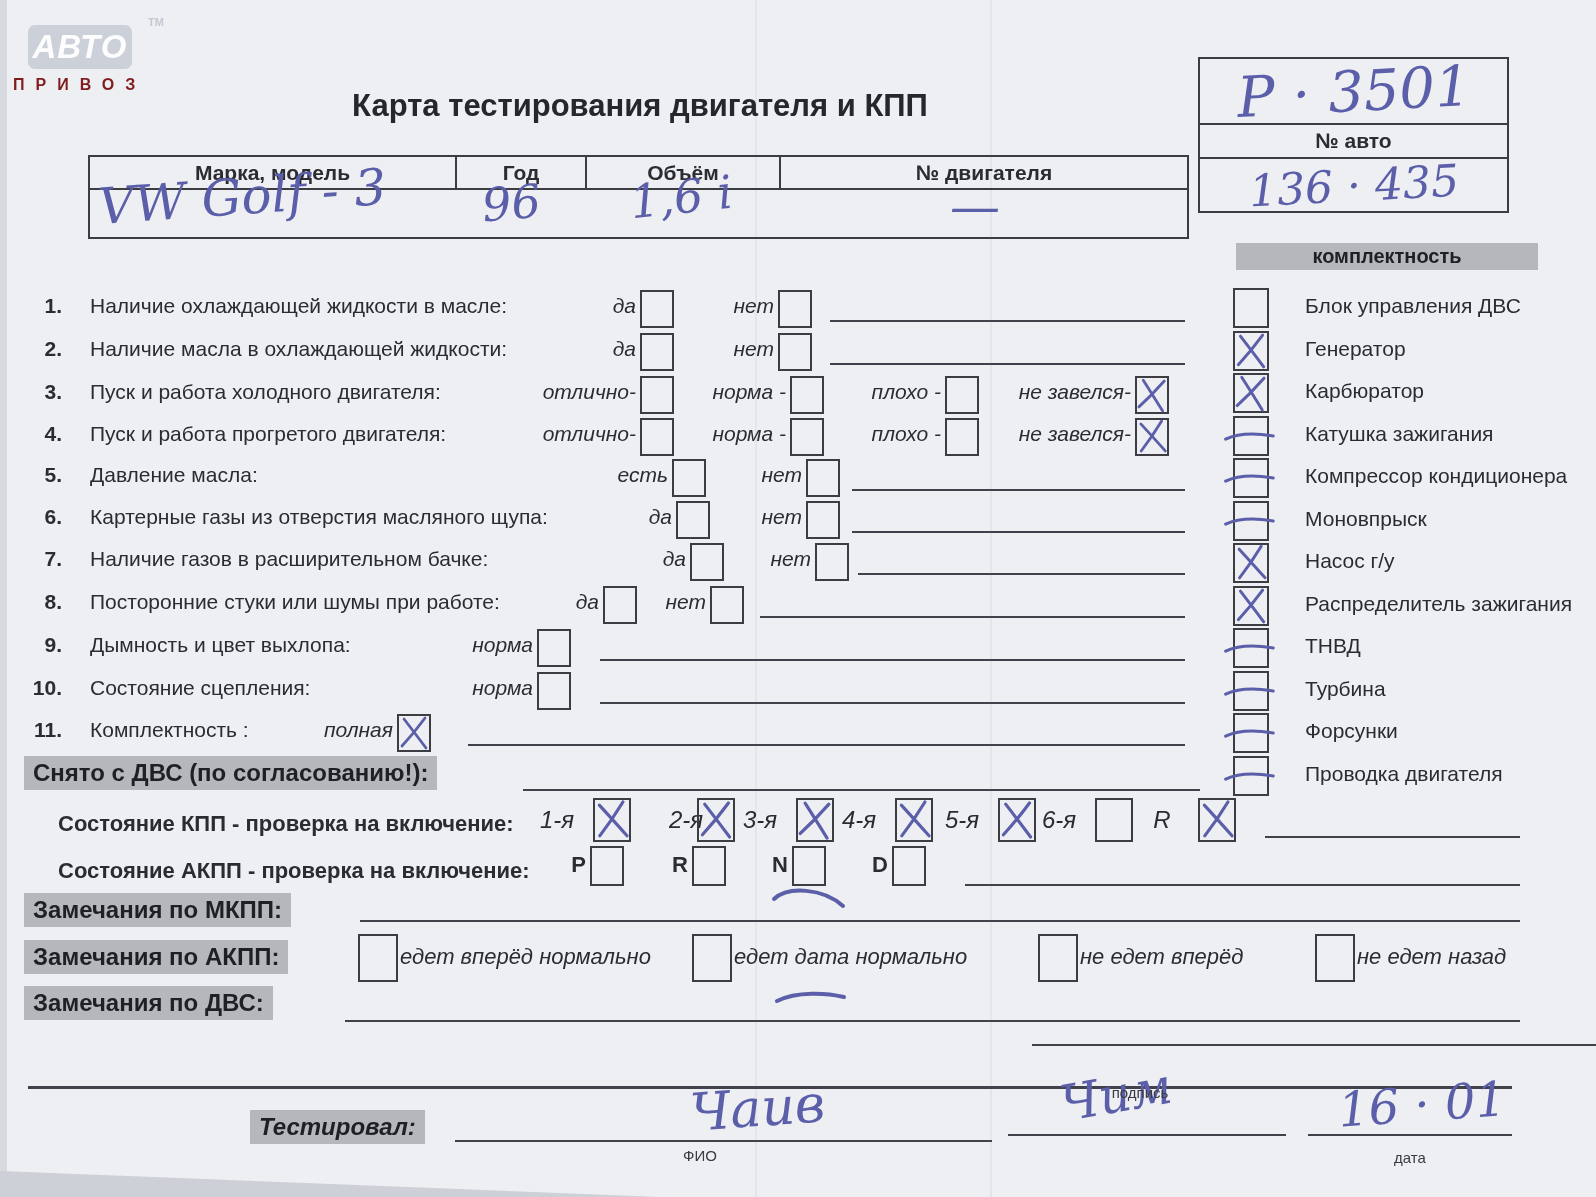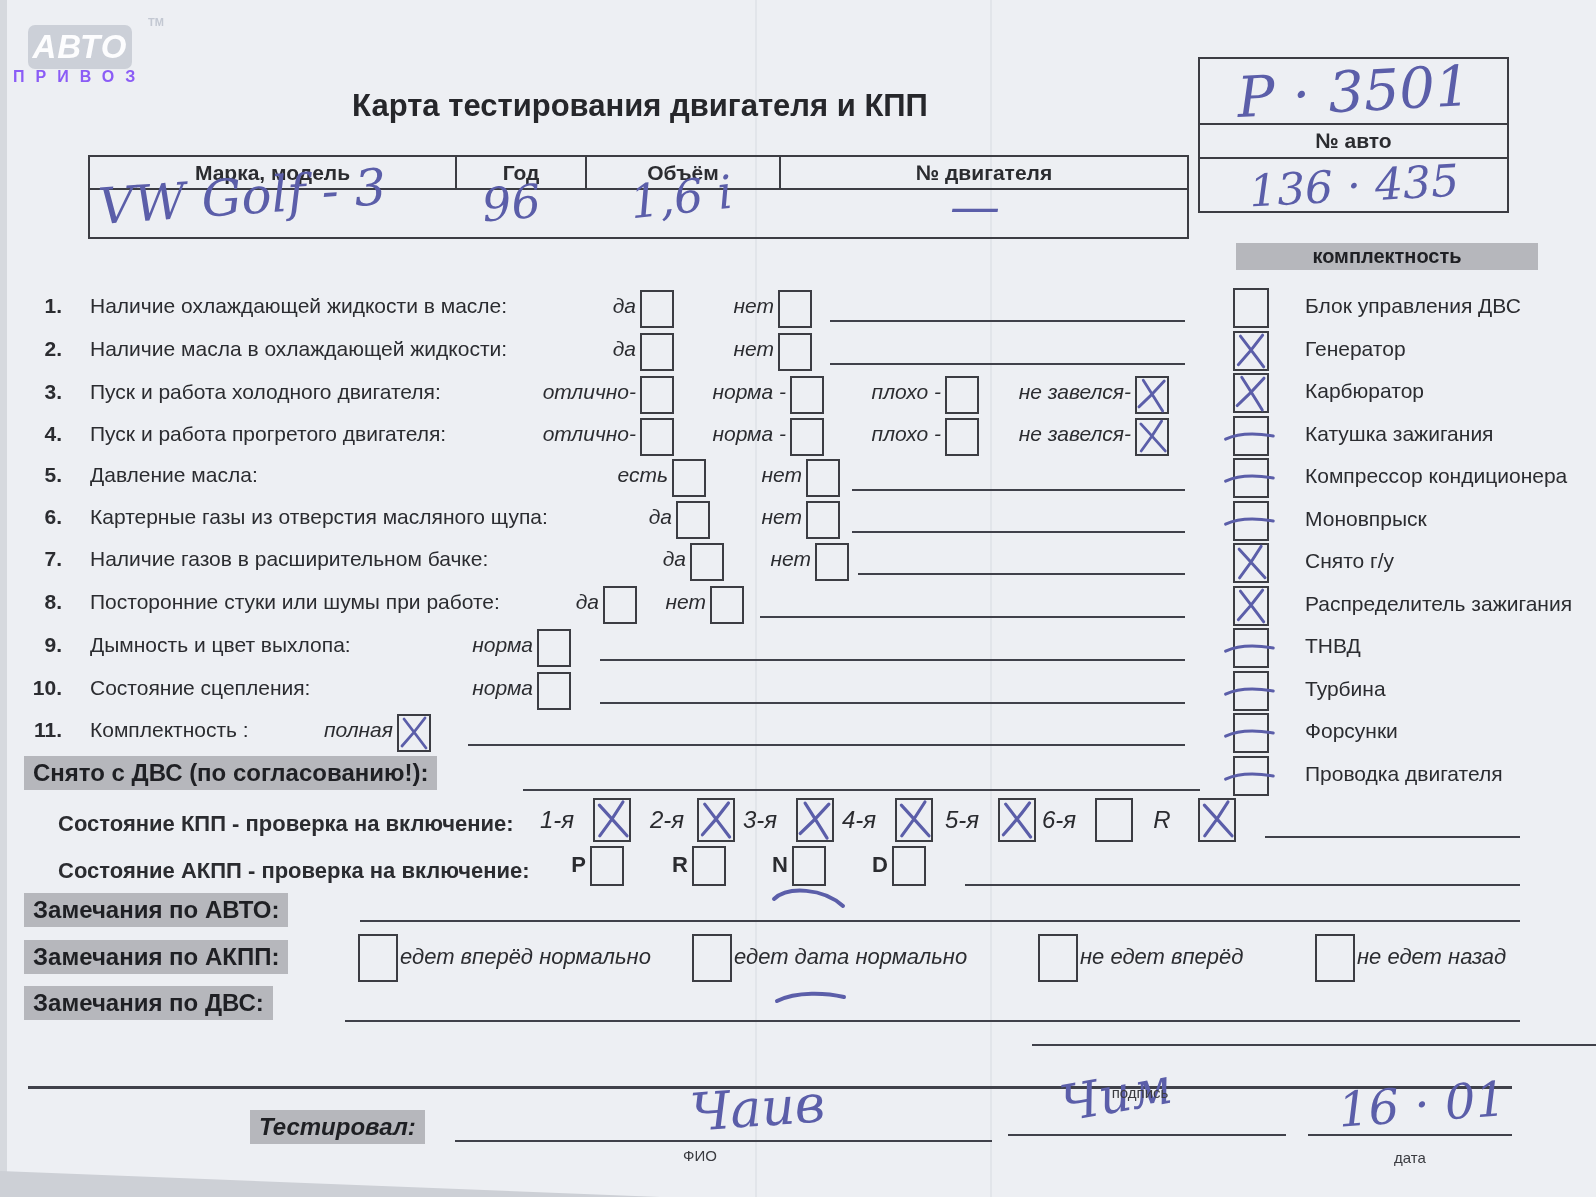--- a/index.html
+++ b/index.html
@@ -17,21 +17,21 @@
   .chk-num{position:absolute;font-weight:bold;font-size:21px;text-align:right;width:34px;}
   .equip-label{position:absolute;font-size:21px;white-space:nowrap;margin-left:23px;}
   .gear-label{position:absolute;text-align:center;font-style:italic;font-size:24px;white-space:nowrap;}
   .pos-label{position:absolute;text-align:right;font-weight:bold;font-size:22px;white-space:nowrap;}
   .ropt-label{position:absolute;font-style:italic;font-size:22px;white-space:nowrap;}
   
   .logo-box{position:absolute;left:28px;top:25px;width:104px;height:44px;background:#ccd0d8;border-radius:7px;
             display:flex;align-items:center;justify-content:center;}
   .logo-brand{color:#fdfdfe;font-weight:bold;font-size:33px;font-style:italic;letter-spacing:1px;}
   .logo-tm{position:absolute;left:148px;top:16px;font-size:11px;color:#c3c8d2;font-weight:bold;}
-  .logo-sub{position:absolute;left:13px;top:68px;font-size:16px;color:#8b5cf6;letter-spacing:11px;font-weight:bold;}
+  .logo-sub{position:absolute;left:13px;top:76px;font-size:16px;color:#7f1d1d;letter-spacing:11px;font-weight:bold;}
   .title{position:absolute;left:0;top:88px;width:1280px;text-align:center;font-weight:bold;font-size:31px;color:#26272b;}
   
   .car-box{position:absolute;left:1198px;top:57px;width:307px;border:2px solid #3c3d43;background:transparent;}
   .cb-cell{border-bottom:2px solid #3c3d43;display:flex;align-items:center;justify-content:center;}
   .cb-num{height:64px;}
   .cb-lab{height:32px;font-weight:bold;font-size:21px;}
   .cb-odo-lab{height:26px;font-size:19px;}
   .cb-odo{height:52px;border-bottom:none;}
   
   .vtable{position:absolute;left:88px;top:155px;width:1097px;height:80px;border:2px solid #3c3d43;}
@@ -212,21 +212,21 @@
         <svg viewBox="0 0 30 34" style="overflow: visible;">
           <path fill="none" stroke="#5b5ea9" stroke-width="2.8" stroke-linecap="round" d="M-9 20 Q8 12 36 17"></path>
         </svg>
       </span>
       <span class="equip-label" style="left: 1282px; top: 506.5px;">Моновпрыск</span>
       <span class="cbox" style="left: 1233px; top: 543px; width: 32px; height: 36px;">
         <svg viewBox="0 0 30 34" style="overflow: visible;">
           <path fill="none" stroke="#5b5ea9" stroke-width="2.8" stroke-linecap="round" d="M5 3 Q15 16 27 32 M26 2 Q15 17 3 30" transform="rotate(-5 15 17)"></path>
         </svg>
       </span>
-      <span class="equip-label" style="left: 1282px; top: 549px;">Снято г/у</span>
+      <span class="equip-label" style="left: 1282px; top: 549px;">Насос г/у</span>
       <span class="cbox" style="left: 1233px; top: 585.5px; width: 32px; height: 36px;">
         <svg viewBox="0 0 30 34" style="overflow: visible;">
           <path fill="none" stroke="#5b5ea9" stroke-width="2.8" stroke-linecap="round" d="M5 3 Q15 16 27 32 M26 2 Q15 17 3 30" transform="rotate(0 15 17)"></path>
         </svg>
       </span>
       <span class="equip-label" style="left: 1282px; top: 591.5px;">Распределитель зажигания</span>
       <span class="cbox" style="left: 1233px; top: 628px; width: 32px; height: 36px;">
         <svg viewBox="0 0 30 34" style="overflow: visible;">
           <path fill="none" stroke="#5b5ea9" stroke-width="2.8" stroke-linecap="round" d="M-9 20 Q8 12 36 17"></path>
         </svg>
@@ -256,21 +256,21 @@
   <div class="uline" style="left:523px;top:789px;width:677px;"></div>
 
   <div class="bold-line-label" style="left:58px;top:811px;">Состояние КПП - проверка на включение:</div>
   <div id="gears" class="abs" style="left:0;top:0;">
       <span class="gear-label" style="left: 525px; top: 806px; width: 64px;">1-я</span>
       <span class="cbox" style="left: 593px; top: 798px; width: 34px; height: 40px;">
         <svg viewBox="0 0 30 34" style="overflow: visible;">
           <path fill="none" stroke="#5b5ea9" stroke-width="2.8" stroke-linecap="round" d="M5 3 Q15 16 27 32 M26 2 Q15 17 3 30" transform="rotate(-5 15 17)"></path>
         </svg>
       </span>
-      <span class="gear-label" style="left: 635px; top: 806px; width: 64px;">2-я</span>
+      <span class="gear-label" style="left: 654px; top: 806px; width: 64px;">2-я</span>
       <span class="cbox" style="left: 697px; top: 798px; width: 34px; height: 40px;">
         <svg viewBox="0 0 30 34" style="overflow: visible;">
           <path fill="none" stroke="#5b5ea9" stroke-width="2.8" stroke-linecap="round" d="M5 3 Q15 16 27 32 M26 2 Q15 17 3 30" transform="rotate(0 15 17)"></path>
         </svg>
       </span>
       <span class="gear-label" style="left: 728px; top: 806px; width: 64px;">3-я</span>
       <span class="cbox" style="left: 796px; top: 798px; width: 34px; height: 40px;">
         <svg viewBox="0 0 30 34" style="overflow: visible;">
           <path fill="none" stroke="#5b5ea9" stroke-width="2.8" stroke-linecap="round" d="M5 3 Q15 16 27 32 M26 2 Q15 17 3 30" transform="rotate(5 15 17)"></path>
         </svg>
@@ -304,21 +304,21 @@
       <span class="cbox" style="left: 590px; top: 846px; width: 30px; height: 36px;"></span>
       <span class="pos-label" style="left: 648px; top: 852px; width: 40px;">R</span>
       <span class="cbox" style="left: 692px; top: 846px; width: 30px; height: 36px;"></span>
       <span class="pos-label" style="left: 748px; top: 852px; width: 40px;">N</span>
       <span class="cbox" style="left: 792px; top: 846px; width: 30px; height: 36px;"></span>
       <span class="pos-label" style="left: 848px; top: 852px; width: 40px;">D</span>
       <span class="cbox" style="left: 892px; top: 846px; width: 30px; height: 36px;"></span>
     </div>
   <div class="uline" style="left:965px;top:884px;width:555px;"></div>
 
-  <div class="sec-label shade" style="left:24px;top:893px;">Замечания по АВТО:</div>
+  <div class="sec-label shade" style="left:24px;top:893px;">Замечания по МКПП:</div>
   <svg class="abs" style="left:768px;top:886px;overflow:visible;" width="80" height="26">
     <path d="M75 20 C55 2 20 0 6 13" fill="none" stroke="#5b5ea9" stroke-width="4" stroke-linecap="round"></path>
   </svg>
   <div class="uline" style="left:360px;top:920px;width:1160px;"></div>
 
   <div class="sec-label shade" style="left:24px;top:940px;">Замечания по АКПП:</div>
   <div id="akpp-options" class="abs" style="left:0;top:0;">
       <span class="cbox" style="left: 358px; top: 934px; width: 36px; height: 44px;"></span>
       <span class="ropt-label" style="left: 400px; top: 944px;">едет вперёд нормально</span>
       <span class="cbox" style="left: 692px; top: 934px; width: 36px; height: 44px;"></span>

